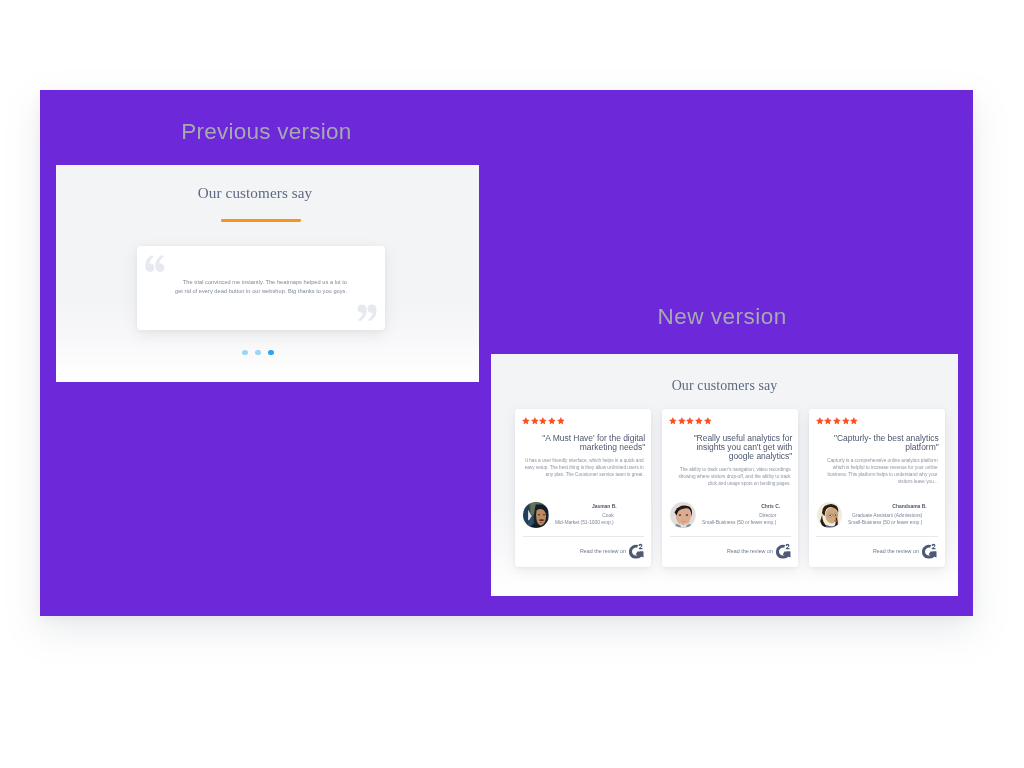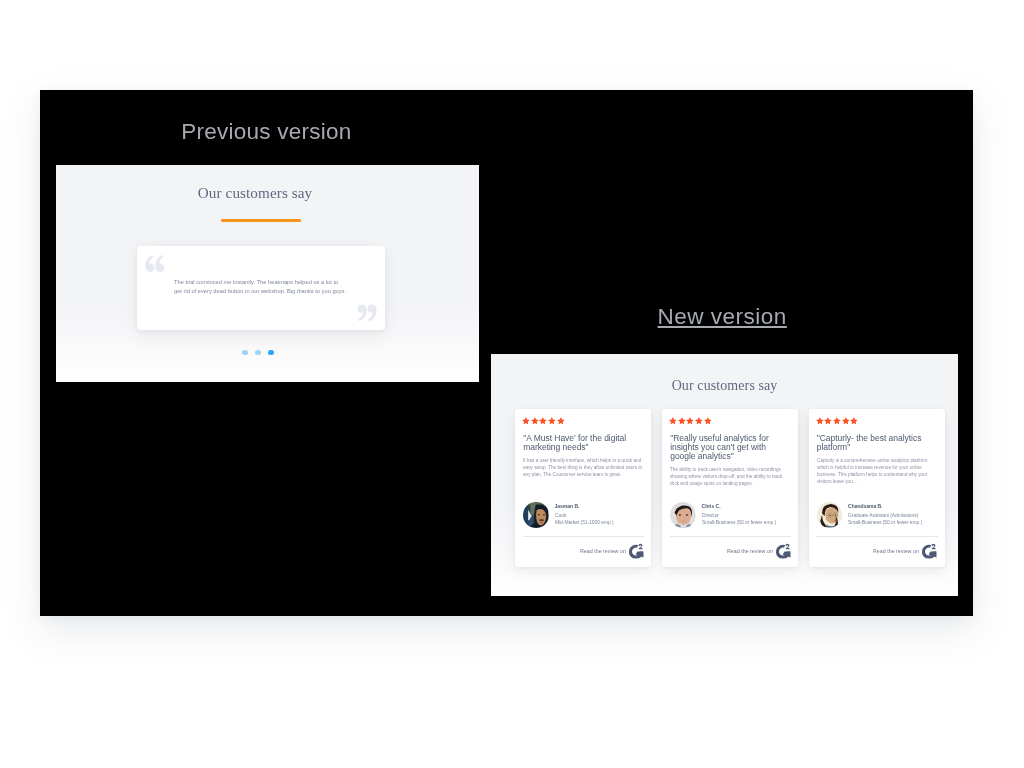--- a/index.html
+++ b/index.html
@@ -10,36 +10,37 @@
     overflow: hidden;
     -webkit-font-smoothing: antialiased;
   }
   .stage { position: relative; width: 1024px; height: 768px; }
 
   
   .canvas {
     position: absolute;
     left: 40px; top: 90px;
     width: 933px; height: 526px;
-    background: #000000;
+    background: #6d28d9;
     box-shadow: 0 14px 34px rgba(120,128,145,0.17), 0 3px 10px rgba(120,128,145,0.07);
+    text-align: right;
   }
 
   
   .vtitle {
     position: absolute;
     font-size: 22.5px;
     font-weight: 400;
     letter-spacing: 0.12px;
     color: #a6aab0;
     white-space: nowrap;
     line-height: 1;
   }
   #prev-title { left: 141.2px; top: 31px; letter-spacing: 0.25px; }
-  #new-title  { left: 617.6px; top: 216.2px; letter-spacing: 0.5px; text-decoration: underline; }
+  #new-title  { left: 617.6px; top: 216.2px; letter-spacing: 0.5px; }
 
   
   .panel { position: absolute; }
   #panel-old {
     left: 16px; top: 75px; width: 423px; height: 217px;
     background: linear-gradient(180deg,#f3f4f6 0%,#f3f4f6 63%,#f8f8fa 80%,#fdfdfd 93%,#ffffff 100%);
   }
   #panel-new {
     left: 451px; top: 264px; width: 467px; height: 242px;
     background: linear-gradient(180deg,#f3f4f6 0%,#f3f4f6 62%,#f8f8fa 80%,#fdfdfd 93%,#ffffff 100%);

